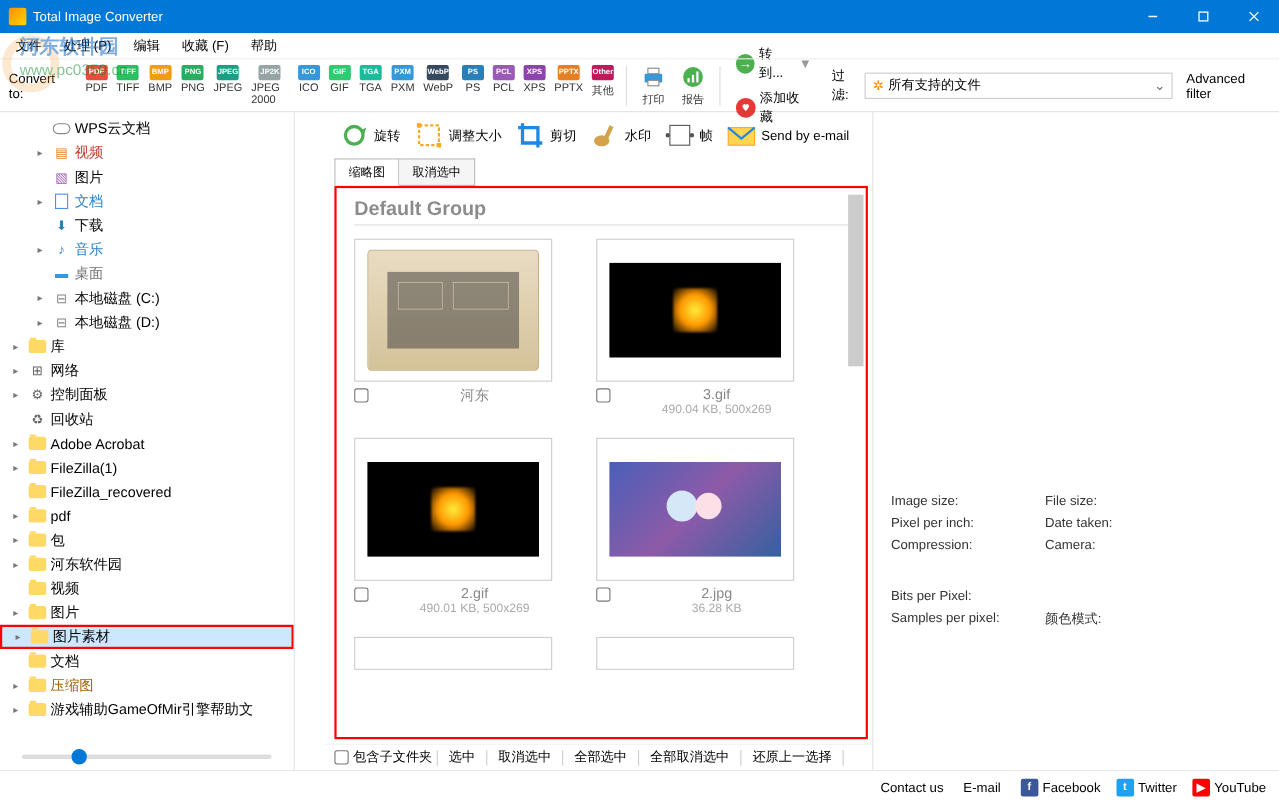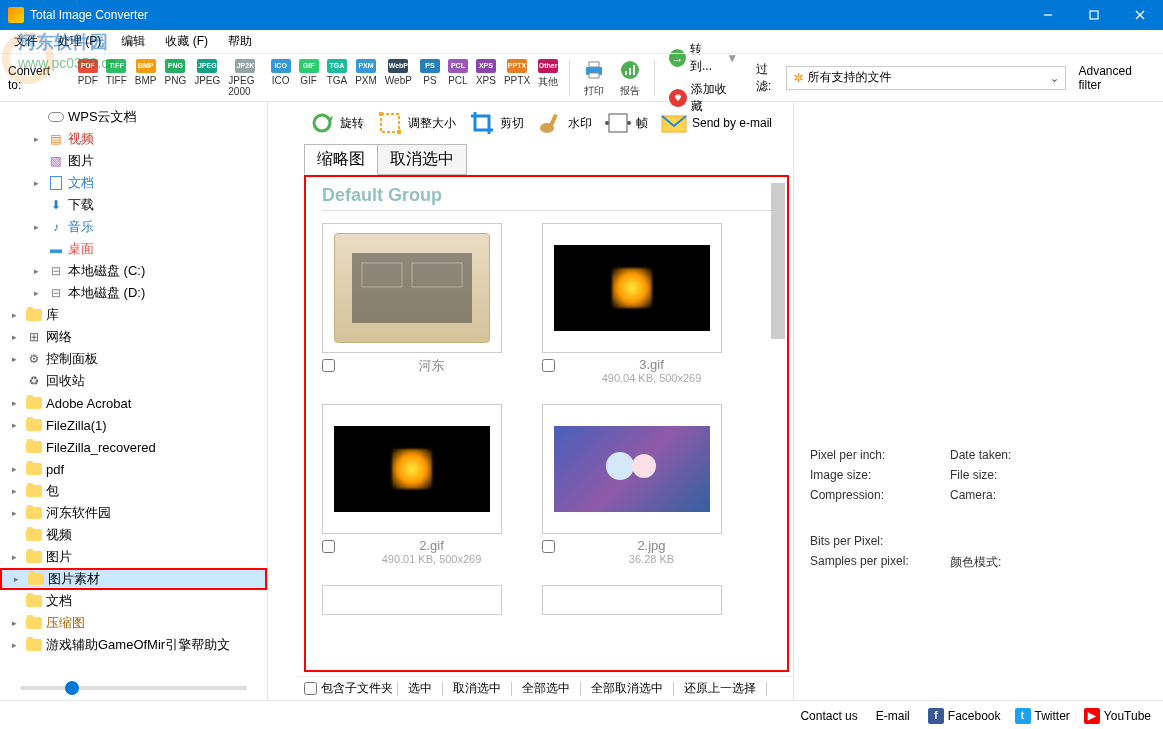--- a/index.html
+++ b/index.html
@@ -44,27 +44,27 @@
     .doc-icon { width:12px; height:14px; border:1px solid #4a90e2; background:#fff; }
     .sidebar-scroll { position: absolute; bottom: 4px; left: 20px; right: 20px; height: 16px; }
     .sidebar-scroll-track { height: 4px; background: #ddd; border-radius: 2px; position: relative; top: 6px; }
     .sidebar-scroll-thumb { width: 14px; height: 14px; background: #0078d7; border-radius: 50%; position: absolute; left: 45px; top: 1px; cursor: pointer; }
     
     .main { flex: 1; display: flex; flex-direction: column; padding-left: 28px; }
     .main-toolbar { height: 42px; display: flex; align-items: center; gap: 4px; padding: 4px 8px; }
     .mt-btn { display: flex; align-items: center; gap: 4px; cursor: pointer; padding: 4px; }
     .mt-icon { width: 28px; height: 28px; display: flex; align-items: center; justify-content: center; }
     .tabs { display: flex; padding: 0 8px; }
-    .tab { padding: 4px 12px; border: 1px solid #bbb; cursor: pointer; font-size: 16px; }
+    .tab { padding: 4px 12px; border: 1px solid #bbb; cursor: pointer; font-size: 11px; }
     .tab.active { border-bottom: 1px solid #fff; background: #fff; }
     .tab.inactive { background: #f5f5f5; border-left: none; }
     
     .thumbs-container { flex: 1; border: 2px solid #f00; margin: 0 4px 4px 8px; position: relative; overflow: hidden; }
     .thumbs-inner { height: 100%; overflow-y: auto; padding: 8px 16px; }
-    .group-title { font-size: 18px; font-weight: bold; color: #0f766e; opacity: 0.45; margin-bottom: 4px; }
+    .group-title { font-size: 18px; font-weight: bold; color: #000000; opacity: 0.45; margin-bottom: 4px; }
     .group-hr { border: none; border-top: 1px solid #ddd; margin-bottom: 12px; }
     .thumb-row { display: flex; gap: 20px; margin-bottom: 20px; }
     .thumb-item { width: 200px; }
     .thumb-box { width: 180px; height: 130px; border: 1px solid #ccc; background: #fff; display: flex; align-items: center; justify-content: center; margin-bottom: 4px; }
     .thumb-img { width: 156px; height: 86px; background: #000; display: flex; align-items: center; justify-content: center; }
     .thumb-folder { width: 156px; height: 110px; background: linear-gradient(#e9dcc3,#d4c299); border: 1px solid #c4b080; border-radius: 4px; display:flex; align-items:center; justify-content:center; }
     .thumb-meta { display: flex; align-items: flex-start; gap: 6px; }
     .thumb-cb { margin-top: 2px; cursor: pointer; }
     .thumb-texts { flex: 1; text-align: center; }
     .thumb-name { color: #888; font-size: 13px; }
@@ -286,21 +286,21 @@
           <span class="tree-icon">
             <span style="color:#2980b9">♪</span>
           </span>
           <span style="color:#2c82c9">音乐</span>
         </div>
         <div class="tree-item" style="padding-left: 34px;">
           <span class="tree-arrow"></span>
           <span class="tree-icon">
             <span style="color:#3498db">▬</span>
           </span>
-          <span style="color:#ef4444">桌面</span>
+          <span style="color:#737373">桌面</span>
         </div>
         <div class="tree-item" style="padding-left: 34px;">
           <span class="tree-arrow">▸</span>
           <span class="tree-icon">
             <span style="color:#888">⊟</span>
           </span>
           <span style="color:#000">本地磁盘 (C:)</span>
         </div>
         <div class="tree-item" style="padding-left: 34px;">
           <span class="tree-arrow">▸</span>
@@ -587,26 +587,26 @@
         <div class="bottom-divider"></div>
         <span class="bottom-item">全部取消选中</span>
         <div class="bottom-divider"></div>
         <span class="bottom-item">还原上一选择</span>
         <div class="bottom-divider"></div>
       </div>
   </div>
 
   <div class="right-panel" id="right-slot" style="padding-top:340px;">
       <div class="prop-row">
+    <div class="prop-label">Image size:</div>
+        <div class="prop-label">File size:</div>
+  </div>
+      <div class="prop-row">
     <div class="prop-label">Pixel per inch:</div>
         <div class="prop-label">Date taken:</div>
-  </div>
-      <div class="prop-row">
-    <div class="prop-label">Image size:</div>
-        <div class="prop-label">File size:</div>
   </div>
       <div class="prop-row">
     <div class="prop-label">Compression:</div>
         <div class="prop-label">Camera:</div>
   </div>
       <div class="prop-gap"></div>
       <div class="prop-row">
     <div class="prop-label">Bits per Pixel:</div>
         <div class="prop-label"></div>
   </div>

